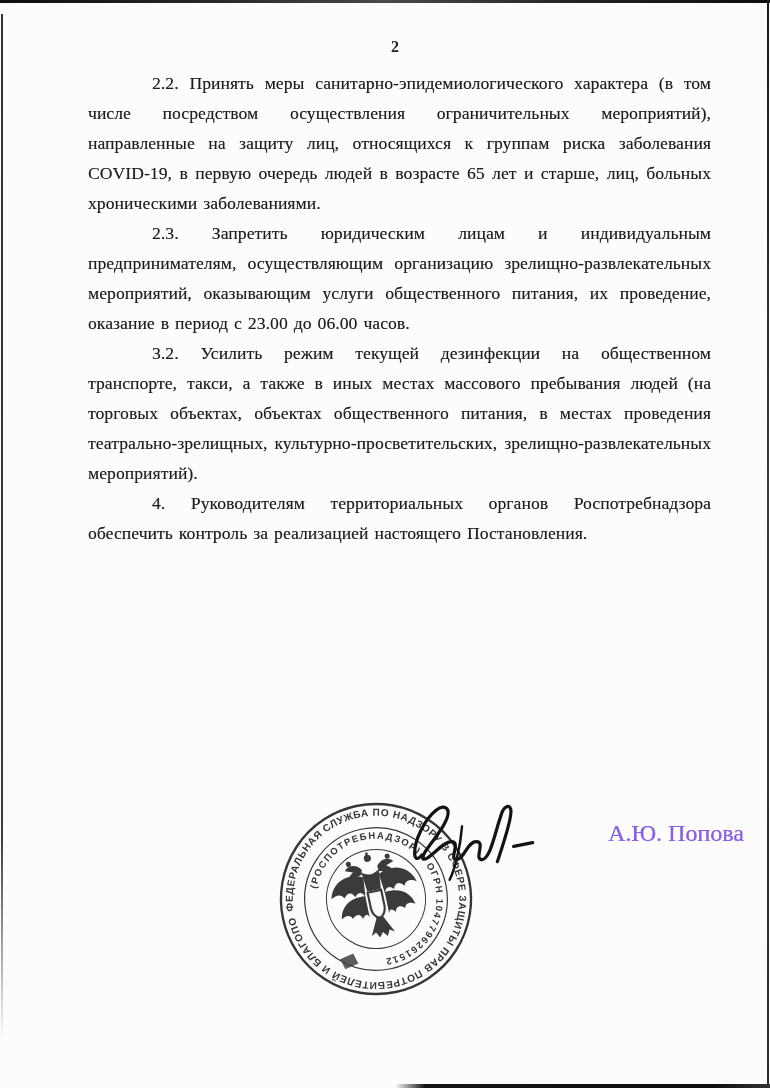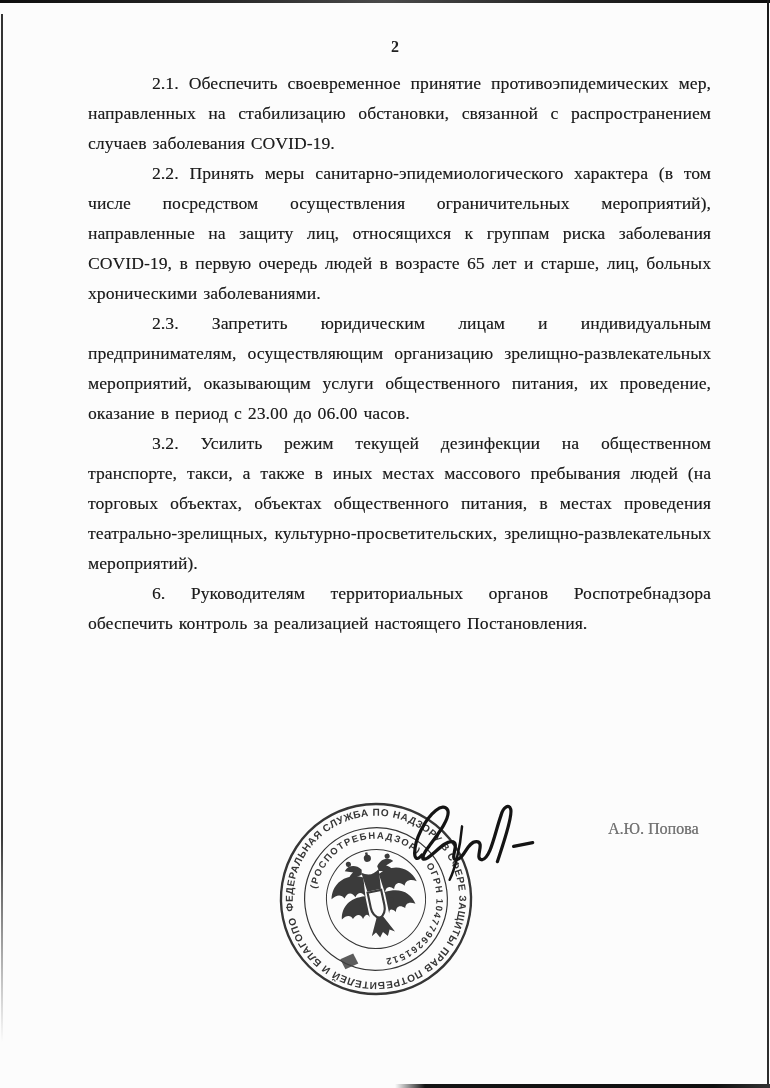--- a/index.html
+++ b/index.html
@@ -54,40 +54,39 @@
     font-family: "Liberation Sans", "DejaVu Sans", sans-serif;
     fill: #262626;
   }
   .stamp .ring-outer-text { font-size: 10.2px; font-weight: bold; letter-spacing: 0.6px; }
   .stamp .ring-inner-text { font-size: 9.6px; font-weight: bold; letter-spacing: 1.4px; }
   .signature-svg {
     position: absolute; top: 792px; left: 406px; width: 135px; height: 105px;
   }
   .signatory-name {
     position: absolute; top: 820px; left: 608px; width: 150px;
-    font-size: 16px; color: #737373;
+    font-size: 24px; color: #8b5cf6;
     text-shadow: 0.3px 0.3px 0 rgba(20,20,20,0.45);
   }
 </style>
 </head>
 <body>
 
 <div class="border-top"></div>
 <div class="border-left"></div>
 <div class="border-right"></div>
 <div class="border-bottom"></div>
 
 <div class="page-number">2</div>
 
 <main class="body-text">
-  <p>2.1. Обеспечить своевременное принятие противоэпидемических мер, направленных на стабилизацию обстановки, связанной с распространением случаев заболевания COVID-19.</p>
   <p>2.2. Принять меры санитарно-эпидемиологического характера (в том числе посредством осуществления ограничительных мероприятий), направленные на защиту лиц, относящихся к группам риска заболевания COVID-19, в первую очередь людей в возрасте 65 лет и старше, лиц, больных хроническими заболеваниями.</p>
   <p>2.3. Запретить юридическим лицам и индивидуальным предпринимателям, осуществляющим организацию зрелищно-развлекательных мероприятий, оказывающим услуги общественного питания, их проведение, оказание в период с 23.00 до 06.00 часов.</p>
   <p>3.2. Усилить режим текущей дезинфекции на общественном транспорте, такси, а также в иных местах массового пребывания людей (на торговых объектах, объектах общественного питания, в местах проведения театрально-зрелищных, культурно-просветительских, зрелищно-развлекательных мероприятий).</p>
-  <p>6. Руководителям территориальных органов Роспотребнадзора обеспечить контроль за реализацией настоящего Постановления.</p>
+  <p>4. Руководителям территориальных органов Роспотребнадзора обеспечить контроль за реализацией настоящего Постановления.</p>
 </main>
 
 <div class="sign-area">
 
   <svg class="stamp" viewBox="0 0 200 200">
     <defs>
       <path id="arcOuter" d="M 100,100 m -84,0 a 84,84 0 1,1 168,0 a 84,84 0 1,1 -168,0"></path>
       <path id="arcInner" d="M 100,100 m -61,0 a 61,61 0 1,1 122,0 a 61,61 0 1,1 -122,0"></path>
     </defs>
     <circle cx="100" cy="100" r="96" fill="none" stroke="#262626" stroke-width="2.4"></circle>

